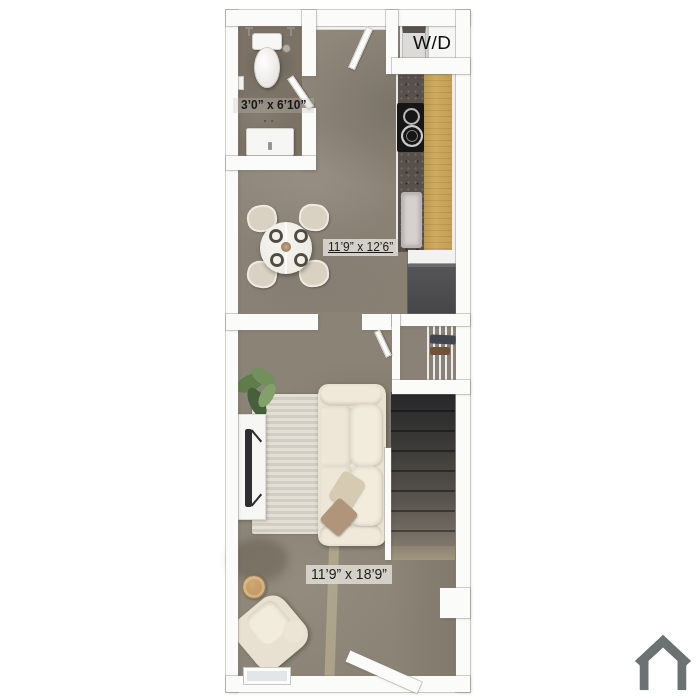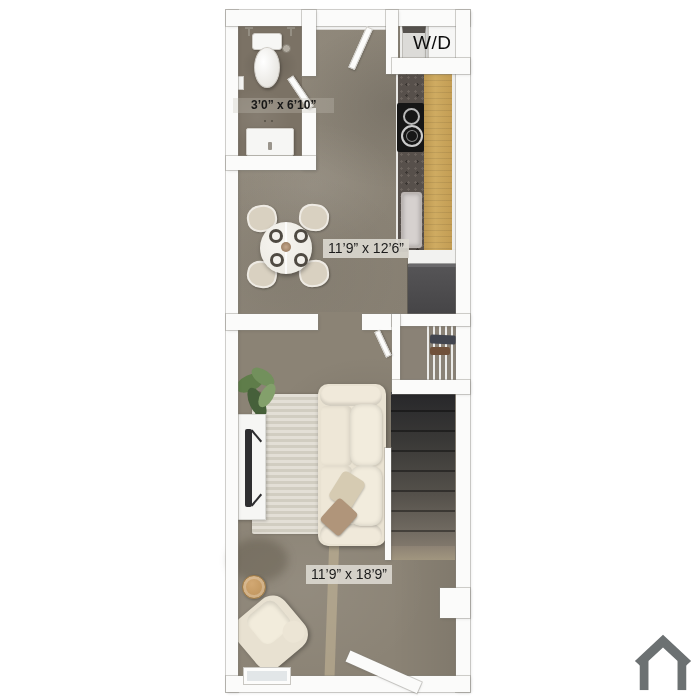--- a/index.html
+++ b/index.html
@@ -45,22 +45,22 @@
 
   
   .door{background:#fcfcfb;border:1px solid #d0cec9;box-shadow:1px 1px 2px rgba(0,0,0,0.22);z-index:4;}
   #door-entry{left:366px;top:29px;width:7px;height:45px;transform:rotate(24deg);transform-origin:top right;}
   #door-bath{left:308px;top:73px;width:7px;height:37px;transform:rotate(-34deg);transform-origin:bottom left;}
   #door-living{left:374px;top:331px;width:6px;height:28px;transform:rotate(-25deg);transform-origin:top center;}
 
   
   .dim{z-index:5;background:rgba(219,216,208,0.90);color:#1b1b1b;white-space:nowrap;
        padding:2px 5px;line-height:1.05;}
-  #lbl-bath{left:233px;top:98px;font-size:12px;font-weight:bold;background:rgba(200,195,185,0.30);padding:1px 18px;color:#171717;}
-  #lbl-dining{left:323px;top:239px;font-size:14px;}
+  #lbl-bath{left:233px;top:98px;font-size:12px;font-weight:bold;background:rgba(200,195,185,0.30);padding:1px 8px;color:#171717;}
+  #lbl-dining{left:323px;top:239px;font-size:12px;text-decoration:underline;}
   #lbl-living{left:306px;top:565px;font-size:14px;}
   #lbl-wd{left:408px;top:31px;font-size:19px;color:#0c0c0c;background:transparent;z-index:5;letter-spacing:0.5px;}
 
   
   .fix{z-index:2;}
   .t-hook{width:8px;height:9px;border-top:2px solid #958f83;
           background:linear-gradient(#958f83,#958f83) center top/2px 100% no-repeat;}
   #hook1{left:245px;top:27px;} #hook2{left:287px;top:27px;}
   #toilet-tank{left:252px;top:33px;width:30px;height:17px;background:#f7f7f5;border:1px solid #cfccc6;border-radius:3px;box-shadow:1px 1px 2px rgba(0,0,0,0.25);}
   #toilet-bowl{left:254px;top:47px;width:26px;height:41px;background:radial-gradient(at 35% 35%, #ffffff, #e8e6e1 75%);border:1px solid #cfccc6;border-radius:50%;box-shadow:1px 2px 3px rgba(0,0,0,0.28);}

